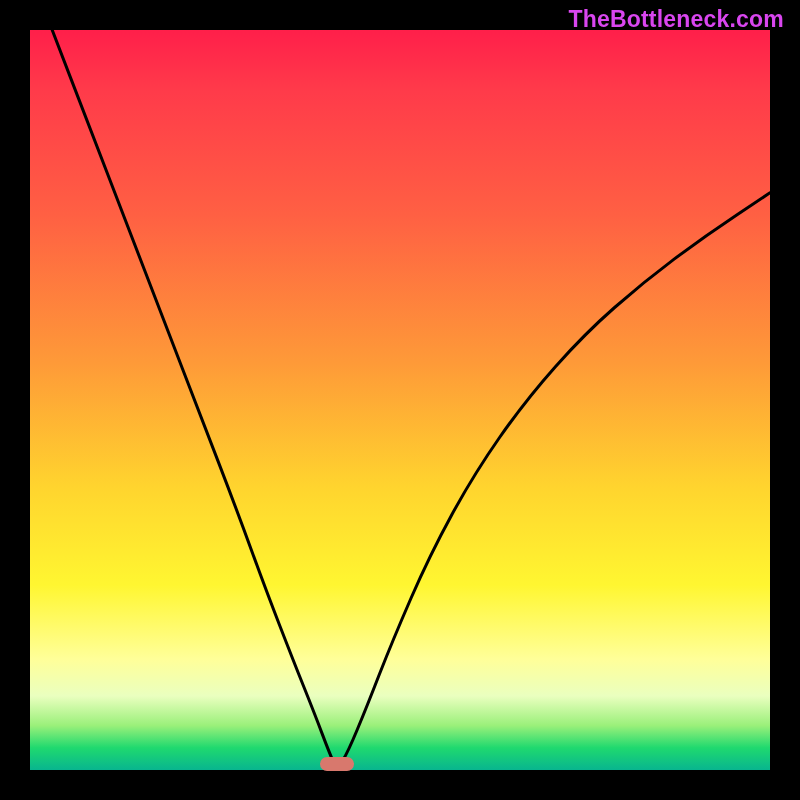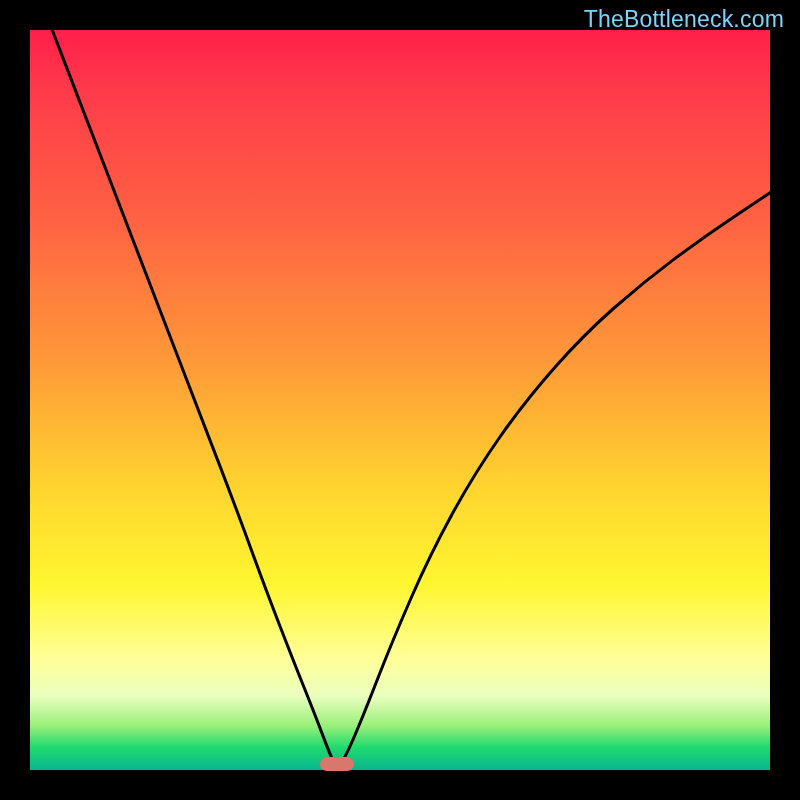--- a/index.html
+++ b/index.html
@@ -52,24 +52,24 @@
     width: 34px;
     height: 14px;
     border-radius: 7px;
     background: #d8786d;
     transform: translate(-50%, -50%);
   }
   .watermark {
     position: absolute;
     top: 6px;
     right: 16px;
-    color: #7dd3fc;
+    color: #d946ef;
     font-size: 23px;
     letter-spacing: 0.2px;
-    font-weight: 400;
+    font-weight: 700;
     user-select: none;
   }
 </style>
 </head>
 <body>
 
 <div class="frame">
 
   <div class="plot-area">
 

